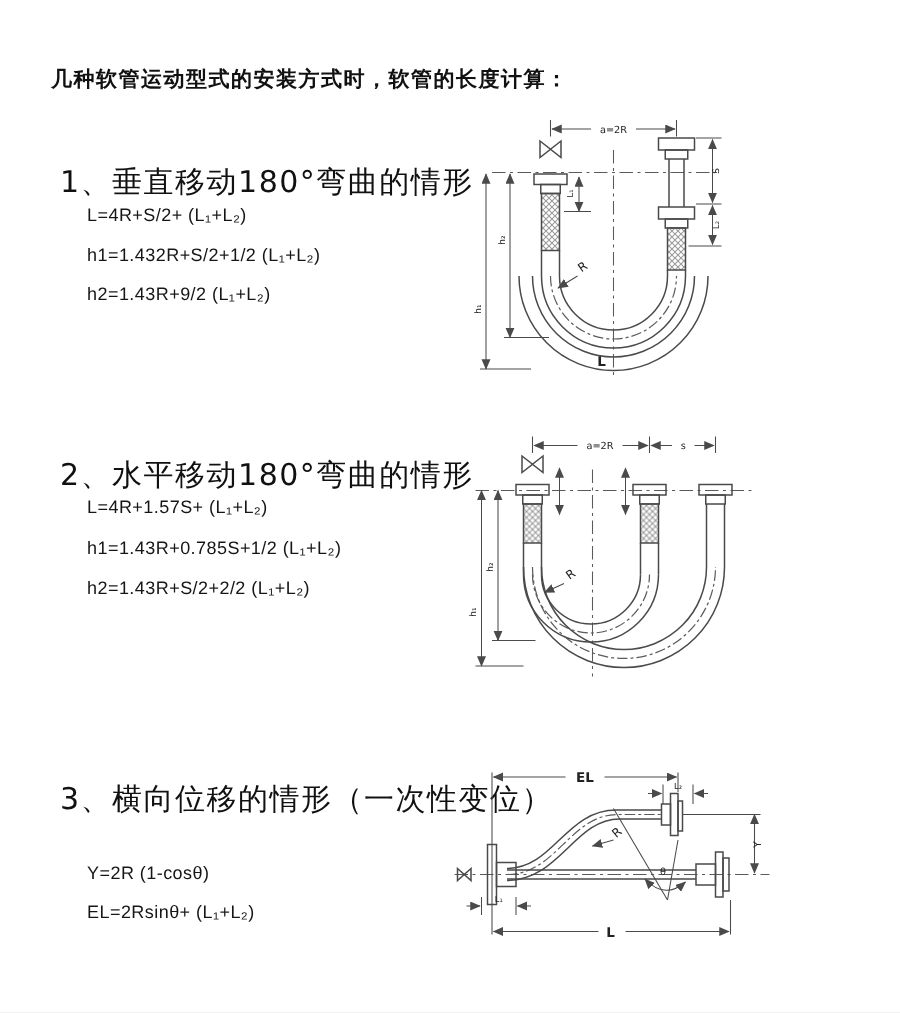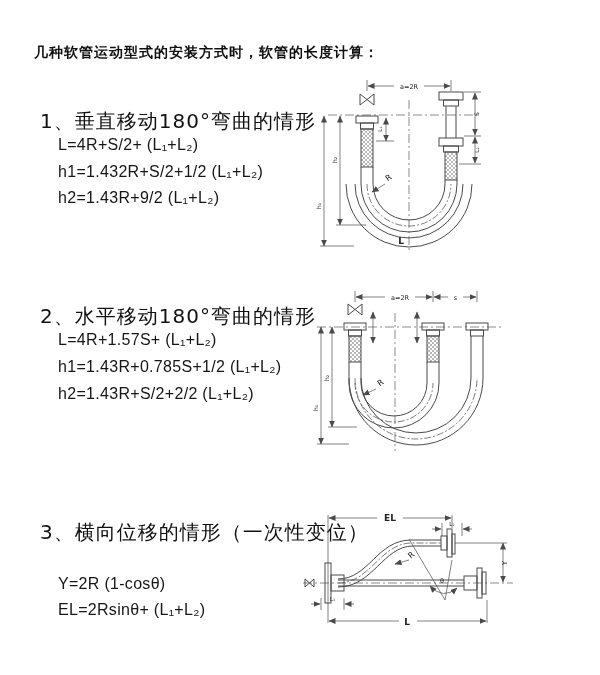--- a/index.html
+++ b/index.html
@@ -12,21 +12,21 @@
     position:absolute;left:34px;top:20px;
     font-size:14px;font-weight:bold;letter-spacing:1px;margin-top:24px;
   }
   .heading{
     position:absolute;left:40px;
     font-size:20px;font-weight:normal;letter-spacing:1px;
   }
   .formula{
     position:absolute;left:58px;
     font-family:"Liberation Sans","DejaVu Sans",sans-serif;
-    font-size:16px;letter-spacing:.3px;color:#161616;
+    font-size:12px;letter-spacing:.3px;color:#161616;
   }
   svg.diag{position:absolute;overflow:visible;}
   svg.diag text{font-family:"DejaVu Sans",sans-serif;fill:#222;stroke:none;}
   .ln{stroke:#4a4a4a;fill:none;stroke-width:1;}
   .thin{stroke:#4a4a4a;fill:none;stroke-width:.7;}
   .cl{stroke:#5a5a5a;fill:none;stroke-width:.7;stroke-dasharray:9 3 2 3;}
   .cld{stroke:#5a5a5a;fill:none;stroke-width:.8;stroke-dasharray:7 2 2 2;}
 </style>
 </head>
 <body>

